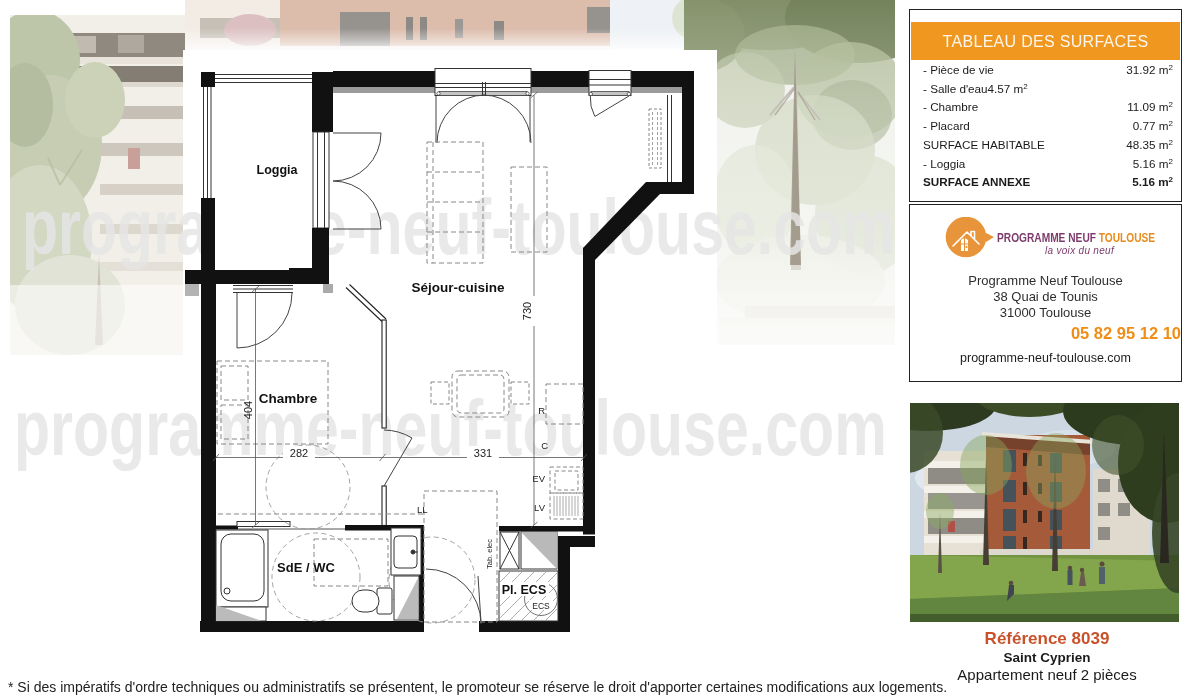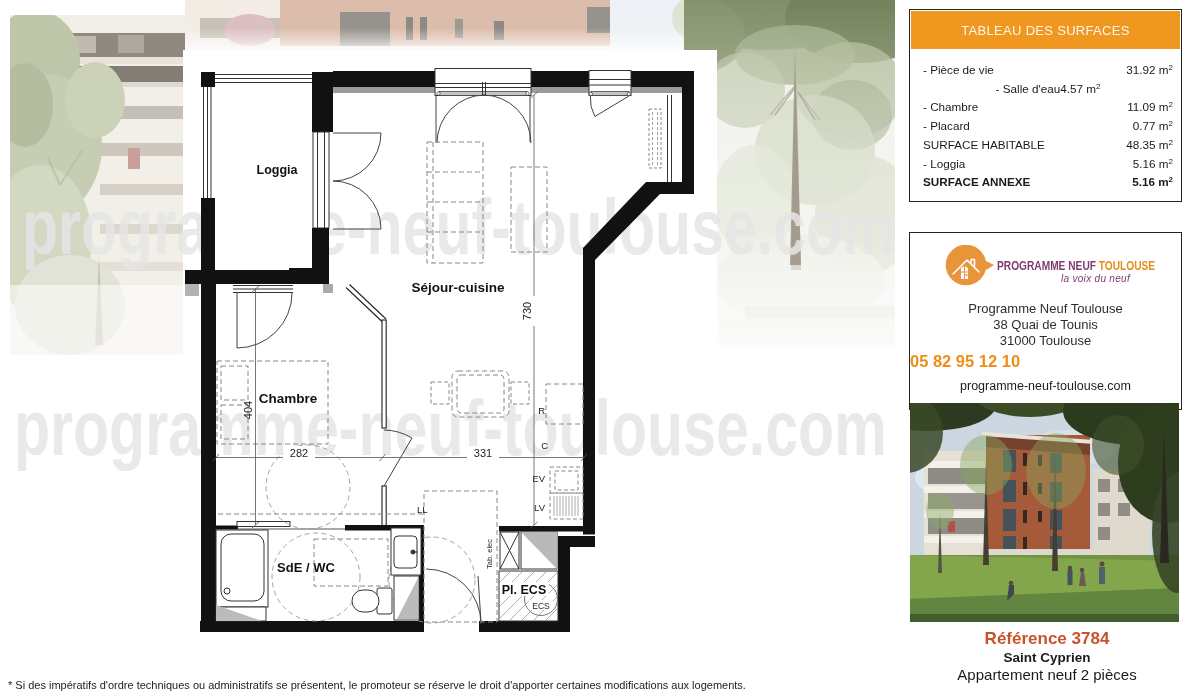--- a/index.html
+++ b/index.html
@@ -387,28 +387,28 @@
     <path d="M530.5,98 L537.5,92 M530.5,528 L537.5,522"></path>
   </g>
   <rect x="524" y="296" width="13" height="30" fill="#fff"></rect>
   <text x="531" y="311" font-size="11" fill="#222" text-anchor="middle" font-family="Liberation Sans" transform="rotate(-90 531 311)">730</text>
 
   </g>
 </svg>
 
 <div class="abs" style="left:909px;top:9px;width:271px;height:191px;border:1.4px solid #222;background:#fff;">
 
-  <div style="position:absolute;left:1px;top:1px;right:1px;height:38px;background:#f0971f;color:#fdf6ec;font-size:13px;text-align:center;line-height:39px;letter-spacing:0.3px;">TABLEAU DES SURFACES</div>
+  <div style="position:absolute;left:1px;top:12px;right:1px;height:38px;background:#f0971f;color:#fdf6ec;font-size:16px;text-align:center;line-height:39px;letter-spacing:0.3px;">TABLEAU DES SURFACES</div>
 
   <div style="position:absolute;left:13px;right:8px;top:51px;font-size:11.7px;color:#1b1b1b;line-height:18.7px;">
     <div style="display:flex;justify-content:space-between;white-space:nowrap">
         <span>- Pièce de vie</span>
         <span>31.92 m<span style="font-size:8px;position:relative;top:-4px;line-height:0">2</span></span>
       </div>
-    <div style="display:flex;justify-content:center;white-space:nowrap">
+    <div style="display:flex;justify-content:flex-start;white-space:nowrap">
         <span>- Salle d'eau</span>
         <span>4.57 m<span style="font-size:8px;position:relative;top:-4px;line-height:0">2</span></span>
       </div>
     <div style="display:flex;justify-content:space-between;white-space:nowrap">
         <span>- Chambre</span>
         <span>11.09 m<span style="font-size:8px;position:relative;top:-4px;line-height:0">2</span></span>
       </div>
     <div style="display:flex;justify-content:space-between;white-space:nowrap">
         <span>- Placard</span>
         <span>0.77 m<span style="font-size:8px;position:relative;top:-4px;line-height:0">2</span></span>
@@ -421,38 +421,38 @@
         <span>- Loggia</span>
         <span>5.16 m<span style="font-size:8px;position:relative;top:-4px;line-height:0">2</span></span>
       </div>
     <div style="display:flex;justify-content:space-between;white-space:nowrap;font-weight:bold">
         <span>SURFACE ANNEXE</span>
         <span>5.16 m<span style="font-size:8px;position:relative;top:-4px;line-height:0">2</span></span>
       </div>
   </div>
 </div>
 
-<div class="abs" style="left:909px;top:232px;width:271px;height:176px;border:1.4px solid #222;background:#fff;">
+<div class="abs" style="left:909px;top:204px;width:271px;height:176px;border:1.4px solid #222;background:#fff;">
 
   <svg style="position:absolute;left:33px;top:12px" width="60" height="50" viewBox="0 0 60 50">
     <circle cx="23" cy="20" r="20.3" fill="#e8943a"></circle>
     <path d="M43,16 L51,20 L43,25 Z" fill="#e8943a"></path>
     <path d="M10,29 L24,15 M24,15 L28,19 M28,19 L28,14.5 L31.5,14.5 L31.5,22 M28,19 L36,27" stroke="#ffffff" stroke-width="1.6" fill="none" stroke-linecap="round" stroke-linejoin="round"></path>
     <path d="M18,34 L18,23 Q21.5,19.5 25,23 L25,34 Z" fill="#ffffff"></path>
     <path d="M21.5,20.5 L21.5,34 M18,27 L25,27" stroke="#e8943a" stroke-width="1"></path>
     <rect x="22.6" y="29" width="1.8" height="2" fill="#e8943a"></rect>
   </svg>
 
   <div style="position:absolute;left:87px;top:25px;font-size:13.4px;font-weight:bold;white-space:nowrap;transform:scaleX(0.76);transform-origin:0 0;"><span style="color:#7d3c6c">PROGRAMME NEUF </span><span style="color:#e78c1c">TOULOUSE</span></div>
 
-  <div style="position:absolute;left:135px;top:40px;font-size:10px;font-style:italic;color:#7d3c6c;letter-spacing:0.3px;margin-left:16px;">la voix du neuf</div>
+  <div style="position:absolute;left:135px;top:40px;font-size:10px;font-style:italic;color:#7d3c6c;letter-spacing:0.3px;">la voix du neuf</div>
 
   <div style="position:absolute;left:0;top:68px;width:100%;text-align:center;font-size:13px;color:#2e2e2e;line-height:15.8px;">Programme Neuf Toulouse<br>38 Quai de Tounis<br>31000 Toulouse</div>
 
-  <div style="position:absolute;left:0;top:119px;width:100%;text-align:left;font-size:16.5px;font-weight:bold;color:#ef8d17;">05 82 95 12 10</div>
+  <div style="position:absolute;left:0;top:119px;width:100%;text-align:right;font-size:16.5px;font-weight:bold;color:#ef8d17;">05 82 95 12 10</div>
 
   <div style="position:absolute;left:0;top:146px;width:100%;text-align:center;font-size:12.5px;color:#1d1d1d;">programme-neuf-toulouse.com</div>
 </div>
 
 <svg class="abs" style="left:910px;top:403px" width="269" height="219" viewBox="0 0 269 219">
 
   <rect x="0" y="0" width="269" height="160" fill="#ccd7e2"></rect>
   <ellipse cx="60" cy="75" rx="55" ry="22" fill="#dfe8ee"></ellipse>
   <ellipse cx="160" cy="45" rx="45" ry="18" fill="#d7e1ea"></ellipse>
 
@@ -527,19 +527,19 @@
       <path d="M97,198 L99,182 L104,182 L104,191 Z" fill="#3f464d"></path>
     <circle cx="160" cy="165" r="2.3" fill="#5b4a40"></circle>
       <rect x="157.5" y="167" width="5" height="15" fill="#46525c"></rect>
     <circle cx="172" cy="167" r="2.2" fill="#5b4a40"></circle>
       <path d="M169,183 L171,169 L174,169 L176,183 Z" fill="#6b5a50"></path>
     <circle cx="192" cy="161" r="2.5" fill="#5b4a40"></circle>
       <rect x="189" y="164" width="6" height="17" fill="#51606a"></rect>
   </g>
 </svg>
 
-<div class="abs" style="left:909px;top:629px;width:276px;text-align:center;font-size:17px;font-weight:bold;color:#c9522a;">Référence 3784</div>
+<div class="abs" style="left:909px;top:629px;width:276px;text-align:center;font-size:17px;font-weight:bold;color:#c9522a;">Référence 8039</div>
 
 <div class="abs" style="left:909px;top:650px;width:276px;text-align:center;font-size:13.5px;color:#1b1b1b;font-weight:bold;">Saint Cyprien</div>
 
 <div class="abs" style="left:909px;top:666px;width:276px;text-align:center;font-size:15px;color:#1b1b1b;">Appartement neuf 2 pièces</div>
 
-<div class="abs" style="left:8px;top:679px;font-size:11px;color:#222;letter-spacing:0px;">* Si des impératifs d'ordre techniques ou administratifs se présentent, le promoteur se réserve le droit d'apporter certaines modifications aux logements.</div>
+<div class="abs" style="left:8px;top:679px;font-size:14px;color:#222;letter-spacing:0px;">* Si des impératifs d'ordre techniques ou administratifs se présentent, le promoteur se réserve le droit d'apporter certaines modifications aux logements.</div>
 
 </body></html>

